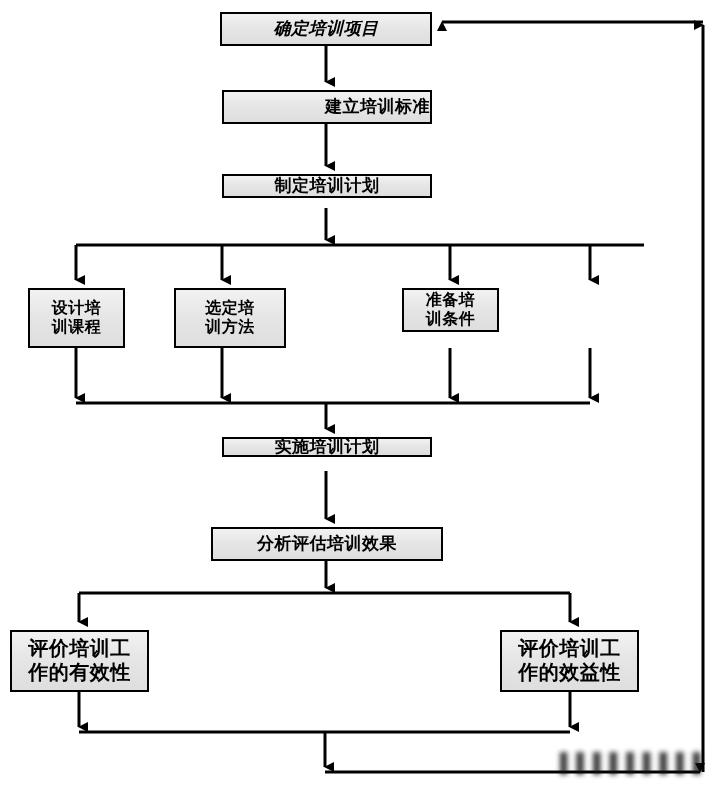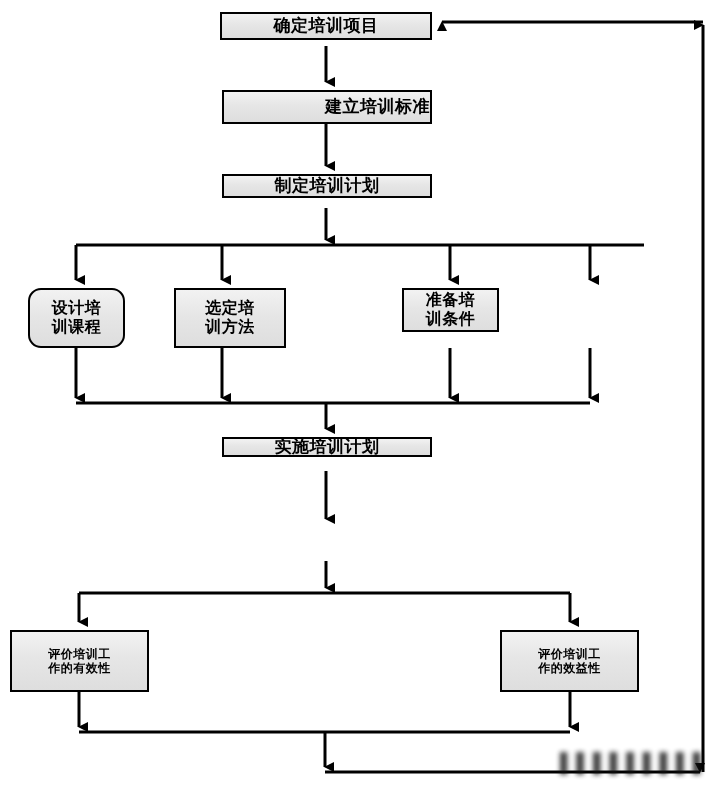--- a/index.html
+++ b/index.html
@@ -39,21 +39,21 @@
     letter-spacing: 0.5px;
     line-height: 1.18;
     z-index: 3;
   }
   .node-box .node-label {
     display: block;
     white-space: pre-line;
   }
   .wide-node { font-size: 17px; }
   .small-node { font-size: 16px; }
-  .eval-node  { font-size: 12px; }
+  .eval-node  { font-size: 20px; }
 
   #watermark {
     position: absolute;
     left: 560px;
     top: 752px;
     width: 152px;
     height: 30px;
     z-index: 5;
     color: #111;
     font-size: 19px;
@@ -128,52 +128,55 @@
       <line x1="325" y1="732" x2="325" y2="767" marker-end="url(#arrow-down)"></line>
 
       <line x1="325" y1="772" x2="700" y2="772" marker-end="url(#arrow-right)"></line>
 
       <line x1="703" y1="772" x2="703" y2="25" marker-end="url(#arrow-up)"></line>
 
       <line x1="703" y1="22" x2="442" y2="22" marker-end="url(#arrow-left)"></line>
     </g>
   </svg>
 
-  <div class="node-box wide-node" style="left:220px;top:12px;width:212px;height:28px;">
+  <div class="node-box wide-node" style="left:220px;top:12px;width:212px;height:34px;font-style:italic;">
     <span class="node-label">确定培训项目</span>
   </div>
 
   <div class="node-box wide-node" style="left:222px;top:90px;width:210px;height:34px;justify-content:flex-end;">
     <span class="node-label">建立培训标准</span>
   </div>
 
   <div class="node-box wide-node" style="left:222px;top:174px;width:210px;height:24px;">
     <span class="node-label">制定培训计划</span>
   </div>
 
-  <div class="node-box small-node" style="left:28px;top:288px;width:97px;height:60px;border-radius:13px;">
+  <div class="node-box small-node" style="left:28px;top:288px;width:97px;height:60px;">
     <span class="node-label">设计培
 训课程</span>
   </div>
 
   <div class="node-box small-node" style="left:174px;top:288px;width:112px;height:60px;">
     <span class="node-label">选定培
 训方法</span>
   </div>
 
   <div class="node-box small-node" style="left:402px;top:288px;width:97px;height:44px;">
     <span class="node-label">准备培
 训条件</span>
   </div>
 
 
   <div class="node-box wide-node" style="left:222px;top:437px;width:210px;height:20px;">
     <span class="node-label">实施培训计划</span>
   </div>
 
+  <div class="node-box wide-node" style="left:211px;top:527px;width:232px;height:34px;">
+    <span class="node-label">分析评估培训效果</span>
+  </div>
 
   <div class="node-box eval-node" style="left:10px;top:630px;width:139px;height:62px;">
     <span class="node-label">评价培训工
 作的有效性</span>
   </div>
 
   <div class="node-box eval-node" style="left:500px;top:630px;width:139px;height:62px;">
     <span class="node-label">评价培训工
 作的效益性</span>
   </div>

